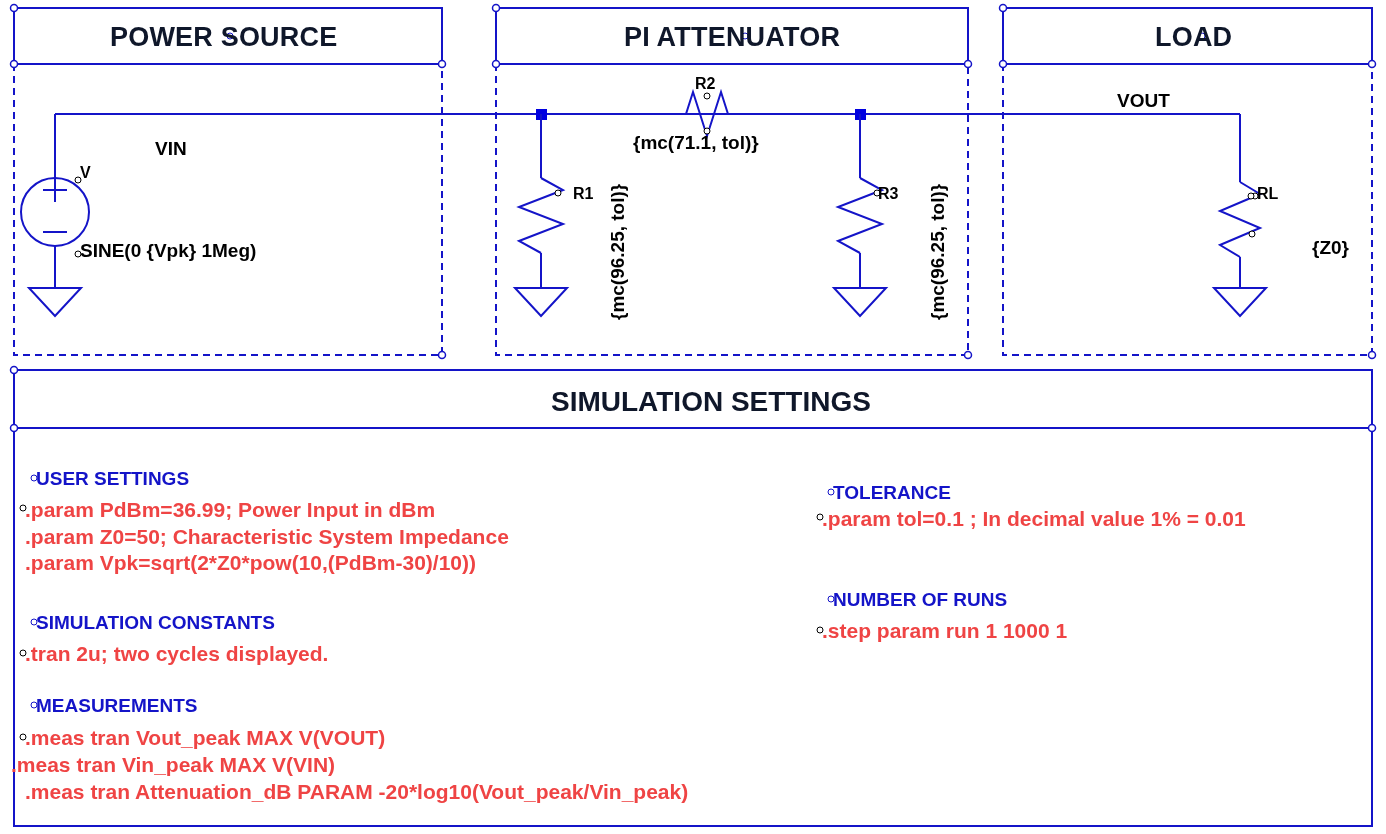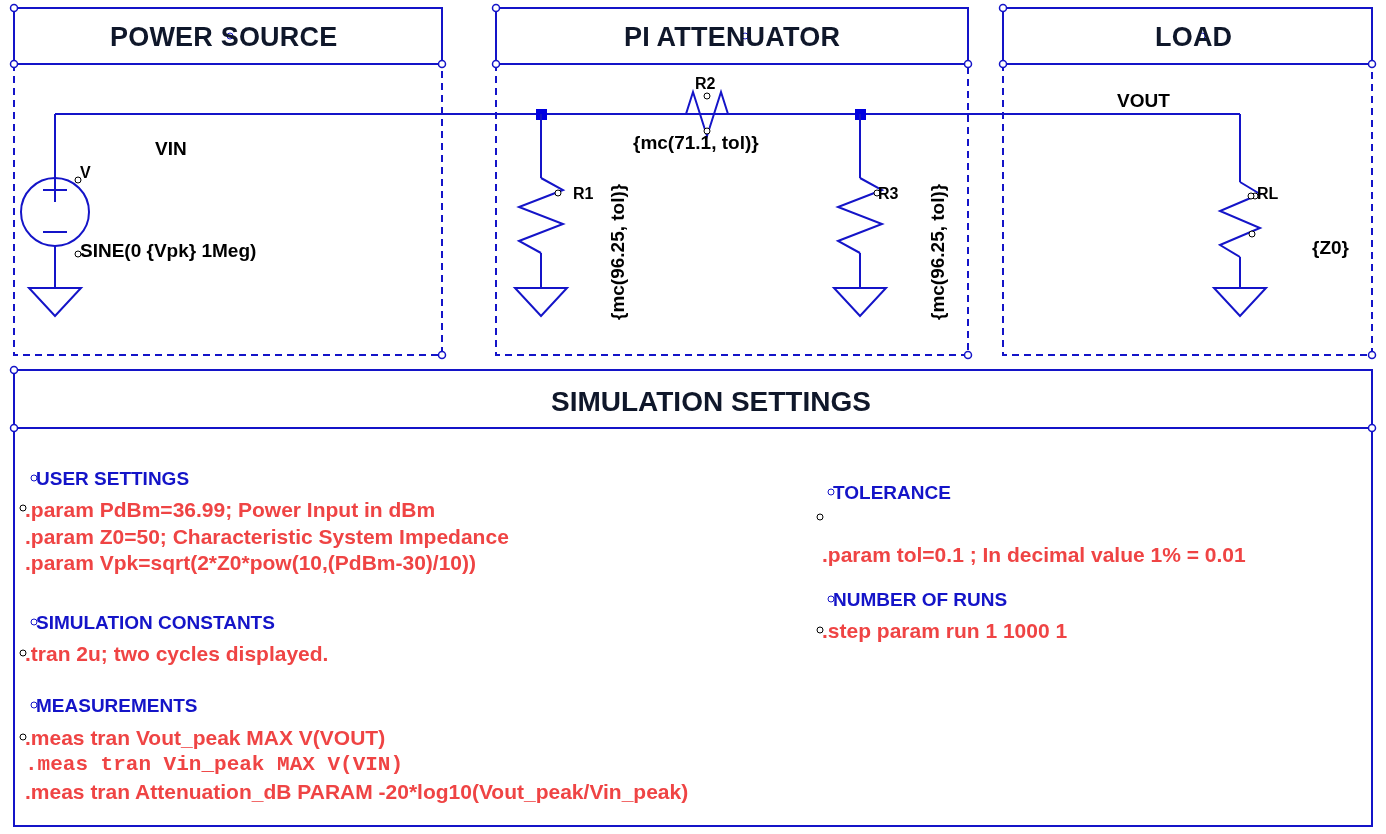--- a/index.html
+++ b/index.html
@@ -191,20 +191,20 @@
 <div class="lbl set-head" style="left:36px; top:469px;">USER SETTINGS</div>
 <div class="lbl set-line" style="left:25px; top:499px;">.param PdBm=36.99; Power Input in dBm</div>
 <div class="lbl set-line" style="left:25px; top:526px;">.param Z0=50; Characteristic System Impedance</div>
 <div class="lbl set-line" style="left:25px; top:552px;">.param Vpk=sqrt(2*Z0*pow(10,(PdBm-30)/10))</div>
 
 <div class="lbl set-head" style="left:36px; top:613px;">SIMULATION CONSTANTS</div>
 <div class="lbl set-line" style="left:25px; top:643px;">.tran 2u; two cycles displayed.</div>
 
 <div class="lbl set-head" style="left:36px; top:696px;">MEASUREMENTS</div>
 <div class="lbl set-line" style="left:25px; top:727px;">.meas tran Vout_peak MAX V(VOUT)</div>
-<div class="lbl set-line" style="left:25px; top:754px;font-family:Liberation Mono, monospace;">.meas tran Vin_peak  MAX V(VIN)</div>
+<div class="lbl set-line" style="left:11px; top:754px;">.meas tran Vin_peak  MAX V(VIN)</div>
 <div class="lbl set-line" style="left:25px; top:781px;">.meas tran Attenuation_dB PARAM -20*log10(Vout_peak/Vin_peak)</div>
 
 <div class="lbl set-head" style="left:833px; top:483px;">TOLERANCE</div>
-<div class="lbl set-line" style="left:822px; top:508px;margin-top:36px;">.param tol=0.1 ; In decimal value 1% = 0.01</div>
+<div class="lbl set-line" style="left:822px; top:508px;">.param tol=0.1 ; In decimal value 1% = 0.01</div>
 
 <div class="lbl set-head" style="left:833px; top:590px;">NUMBER OF RUNS</div>
 <div class="lbl set-line" style="left:822px; top:620px;">.step param run 1 1000 1</div>
 
 </body></html>

